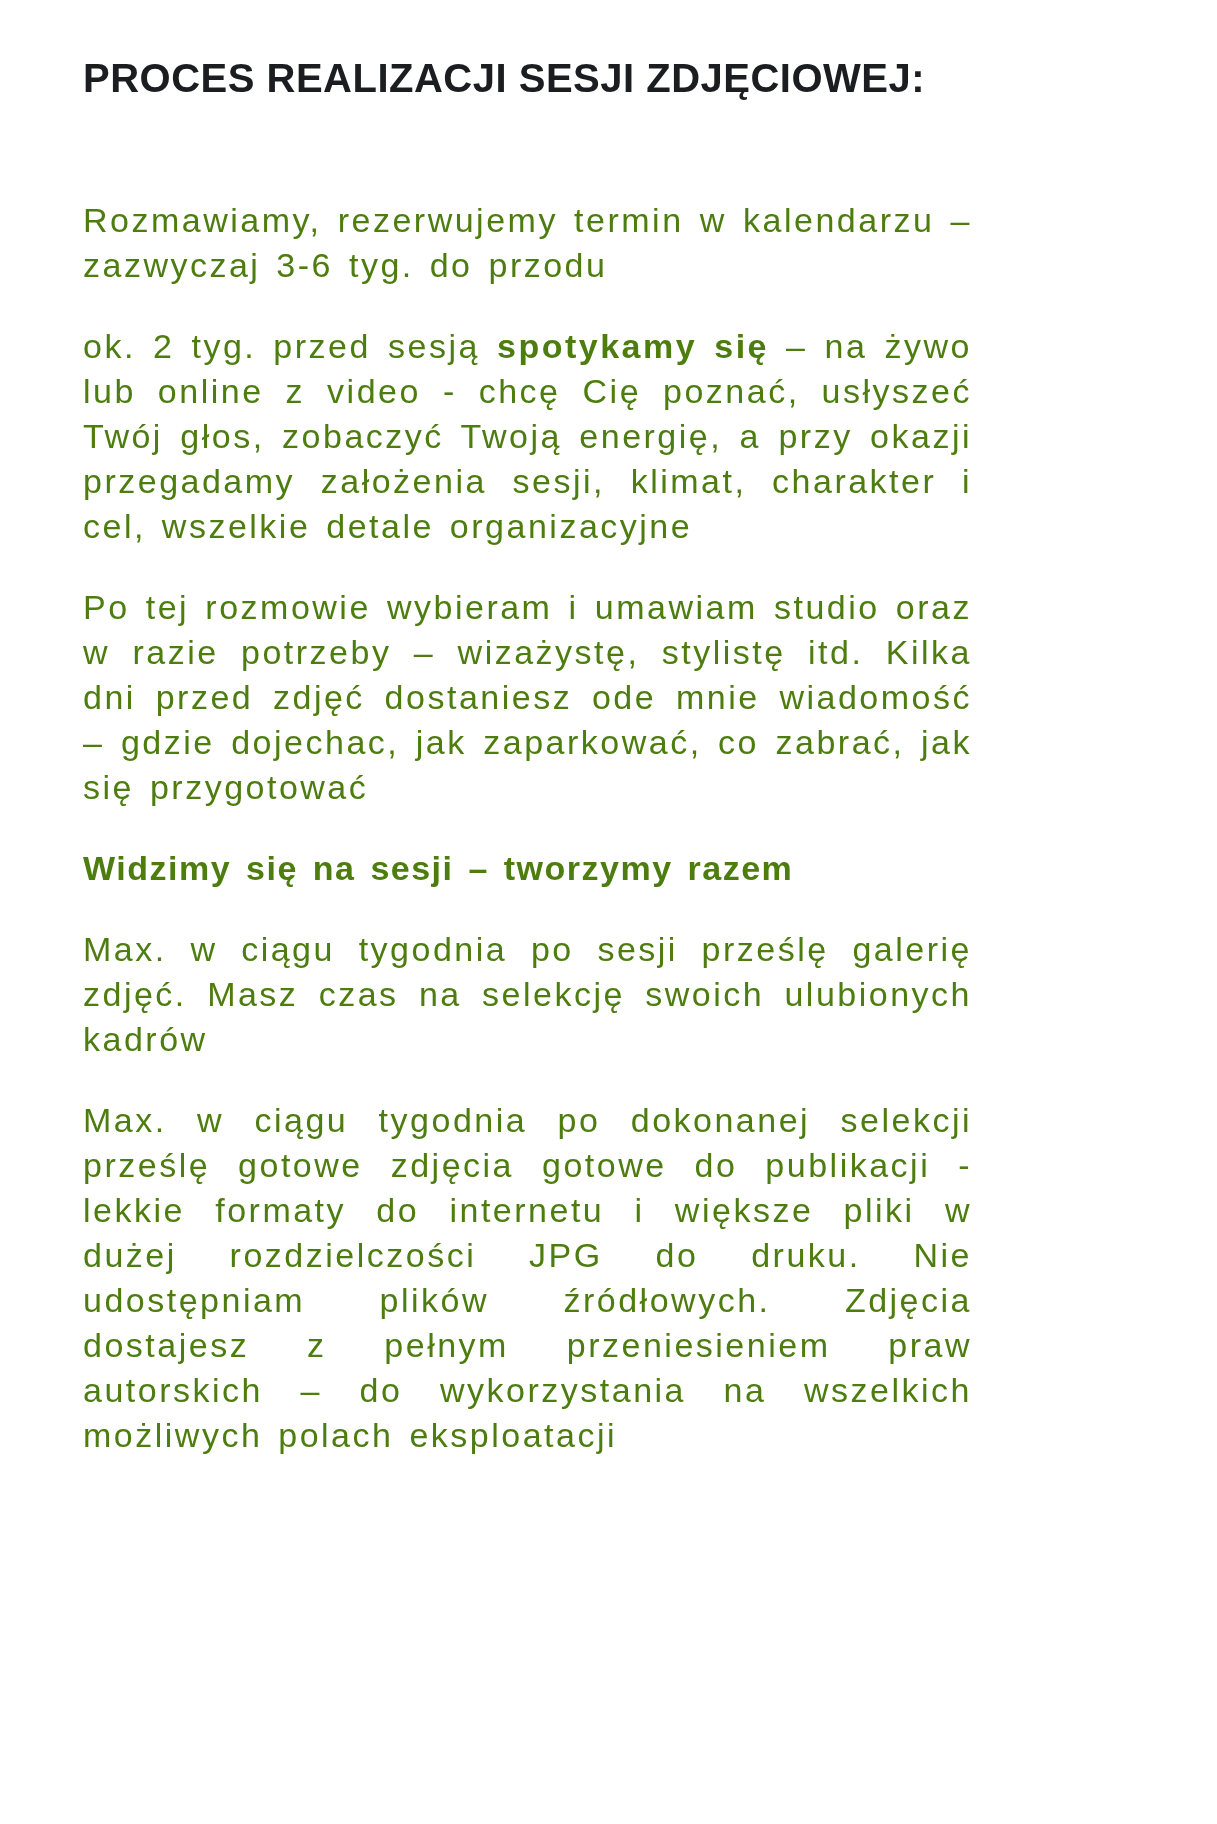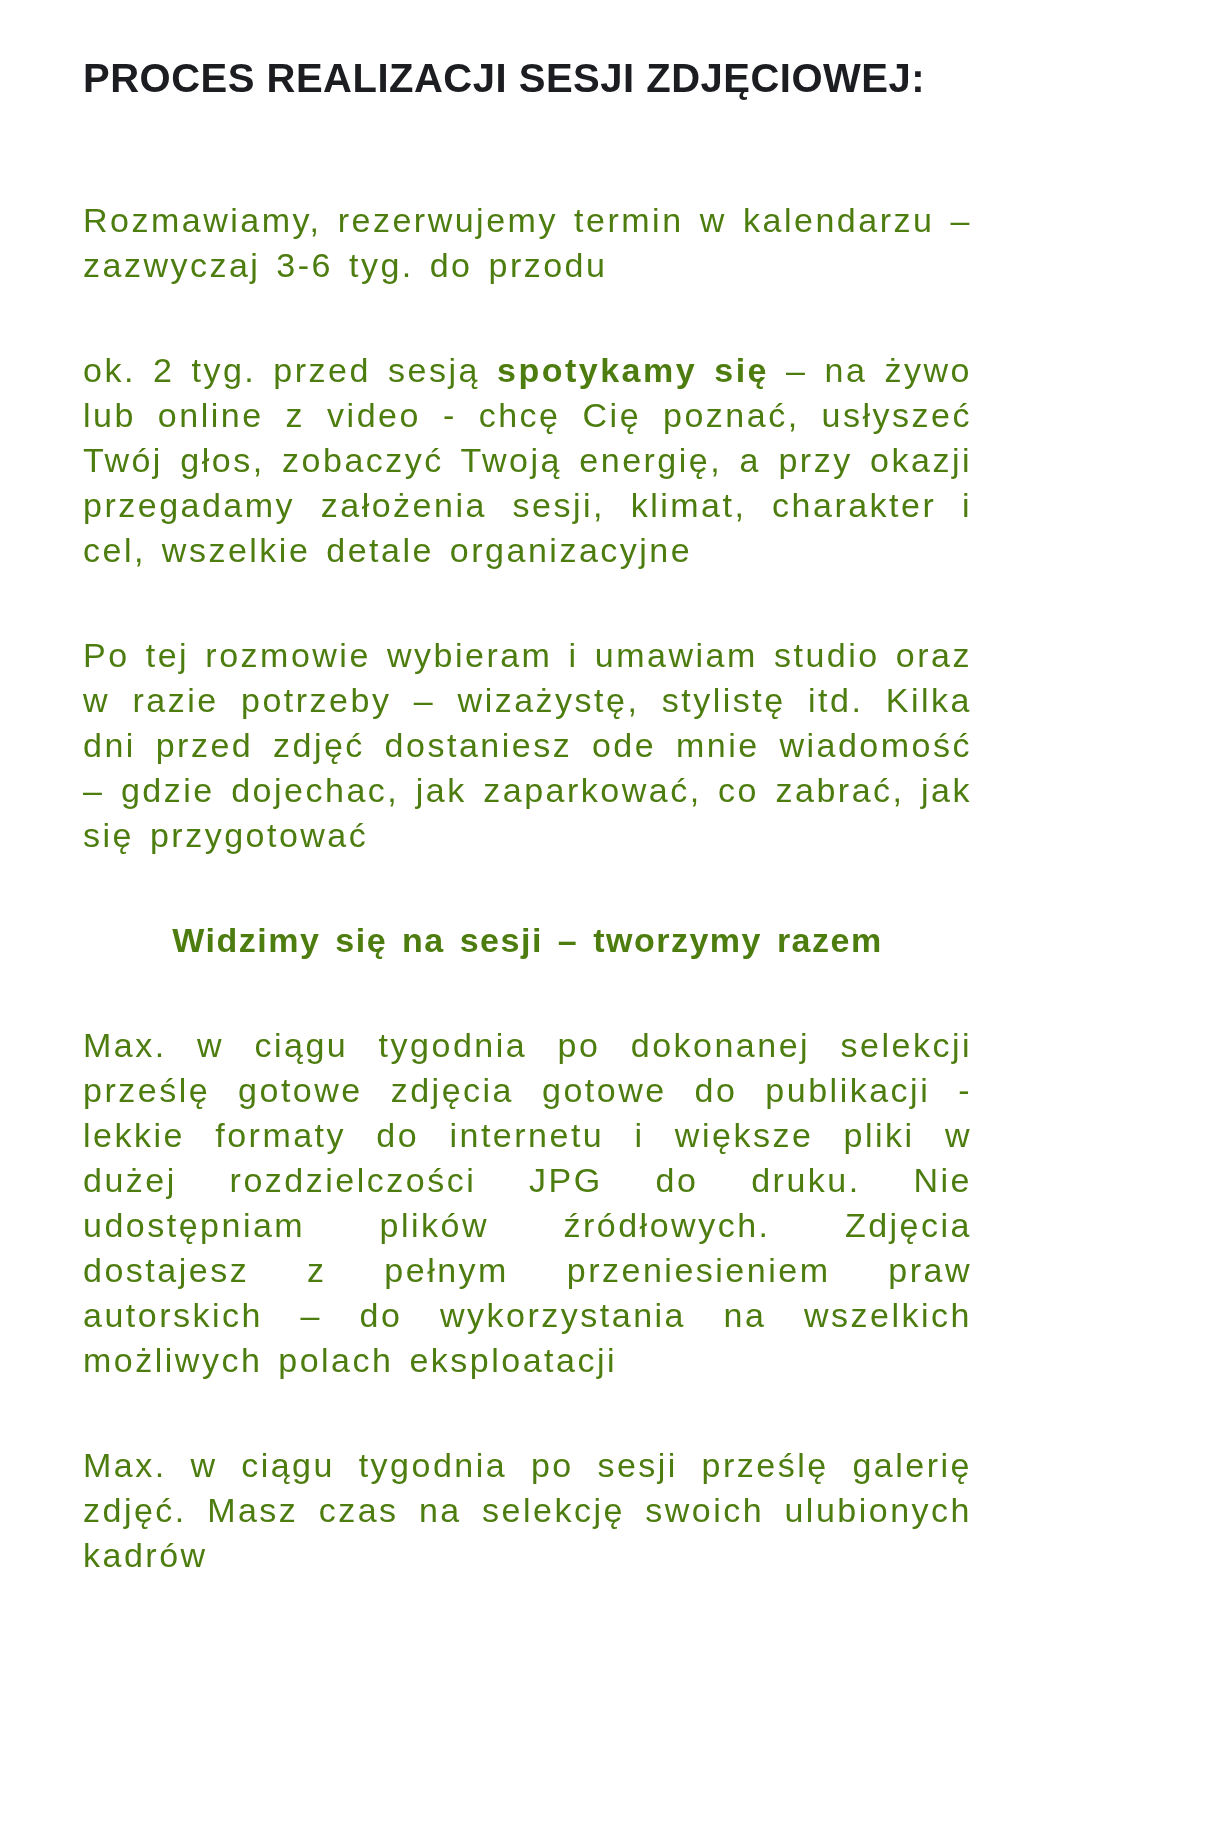--- a/index.html
+++ b/index.html
@@ -35,37 +35,37 @@
     font-family: "Liberation Sans", sans-serif;
     font-weight: 300;
     font-size: 34px;
     line-height: 45px;
     letter-spacing: 2.5px;
     word-spacing: 4px;
     color: #4d7c0f;
     text-align: justify;
   }
   .doc-body p + p {
-    margin-top: 60px;
+    margin-top: 36px;
   }
   .doc-body p.emph {
     font-weight: 600;
-    text-align: center;
+    text-align: left;
     letter-spacing: 1.5px;
   }
   .doc-body span.b {
     font-weight: 600;
   }
 </style>
 </head>
 <body>
 
 <div class="page">
   <h1 class="doc-title">PROCES REALIZACJI SESJI ZDJĘCIOWEJ:</h1>
   <div class="doc-body">
       <p><span>Rozmawiamy, rezerwujemy termin w kalendarzu – zazwyczaj 3-6 tyg. do przodu</span></p>
       <p><span>ok. 2 tyg. przed sesją </span><span class="b">spotykamy się</span><span> – na żywo lub online z video - chcę Cię poznać, usłyszeć Twój głos, zobaczyć Twoją energię, a przy okazji przegadamy założenia sesji, klimat, charakter i cel, wszelkie detale organizacyjne</span></p>
       <p><span>Po tej rozmowie wybieram i umawiam studio oraz w razie potrzeby – wizażystę, stylistę itd. Kilka dni przed zdjęć dostaniesz ode mnie wiadomość – gdzie dojechac, jak zaparkować, co zabrać, jak się przygotować</span></p>
       <p class="emph"><span class="b">Widzimy się na sesji – tworzymy razem</span></p>
+      <p><span>Max. w ciągu tygodnia po sesji prześlę galerię zdjęć. Masz czas na selekcję swoich ulubionych kadrów</span></p>
       <p><span>Max. w ciągu tygodnia po dokonanej selekcji prześlę gotowe zdjęcia gotowe do publikacji - lekkie formaty do internetu i większe pliki w dużej rozdzielczości JPG do druku. Nie udostępniam plików źródłowych. Zdjęcia dostajesz z pełnym przeniesieniem praw autorskich – do wykorzystania na wszelkich możliwych polach eksploatacji</span></p>
-      <p><span>Max. w ciągu tygodnia po sesji prześlę galerię zdjęć. Masz czas na selekcję swoich ulubionych kadrów</span></p>
     </div>
 </div>
 
 </body></html>

